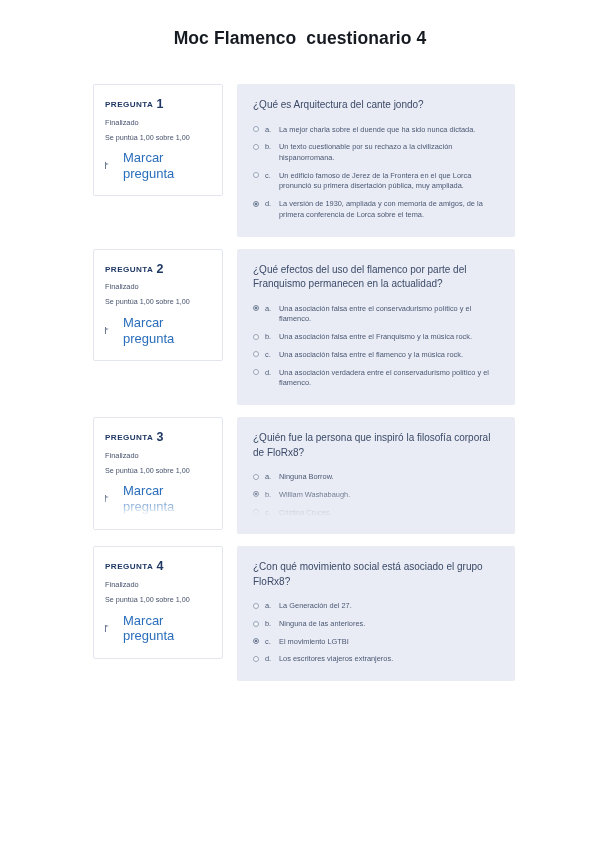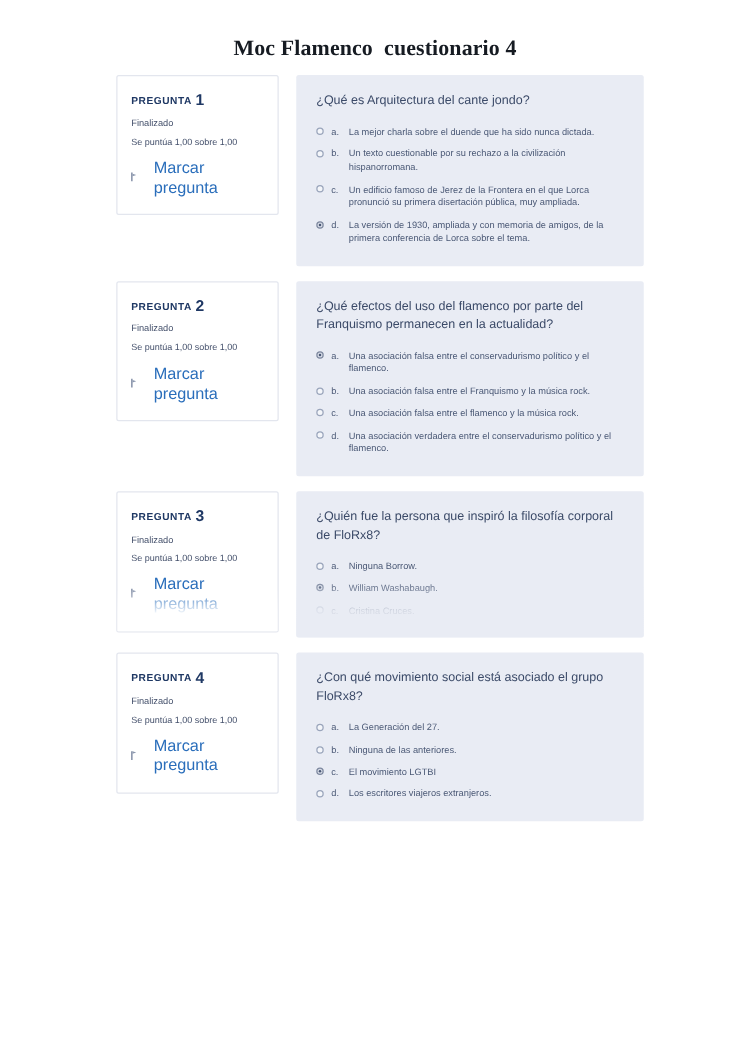--- a/index.html
+++ b/index.html
@@ -25,25 +25,24 @@
   .quiz-title {
     text-align: center;
     font-size: 17.5px;
     font-weight: bold;
     color: #161b22;
     letter-spacing: 0.1px;
     padding-top: 28px;
     padding-bottom: 0;
     margin: 0;
     white-space: pre;
-    font-family: Liberation Serif, serif;
   }
 
   .questions {
-    margin-top: 11px;
+    margin-top: 35px;
     padding-left: 93px;
     padding-right: 85px;
   }
 
   .question-block {
     display: flex;
     align-items: flex-start;
     margin-bottom: 12px;
     position: relative;
   }

